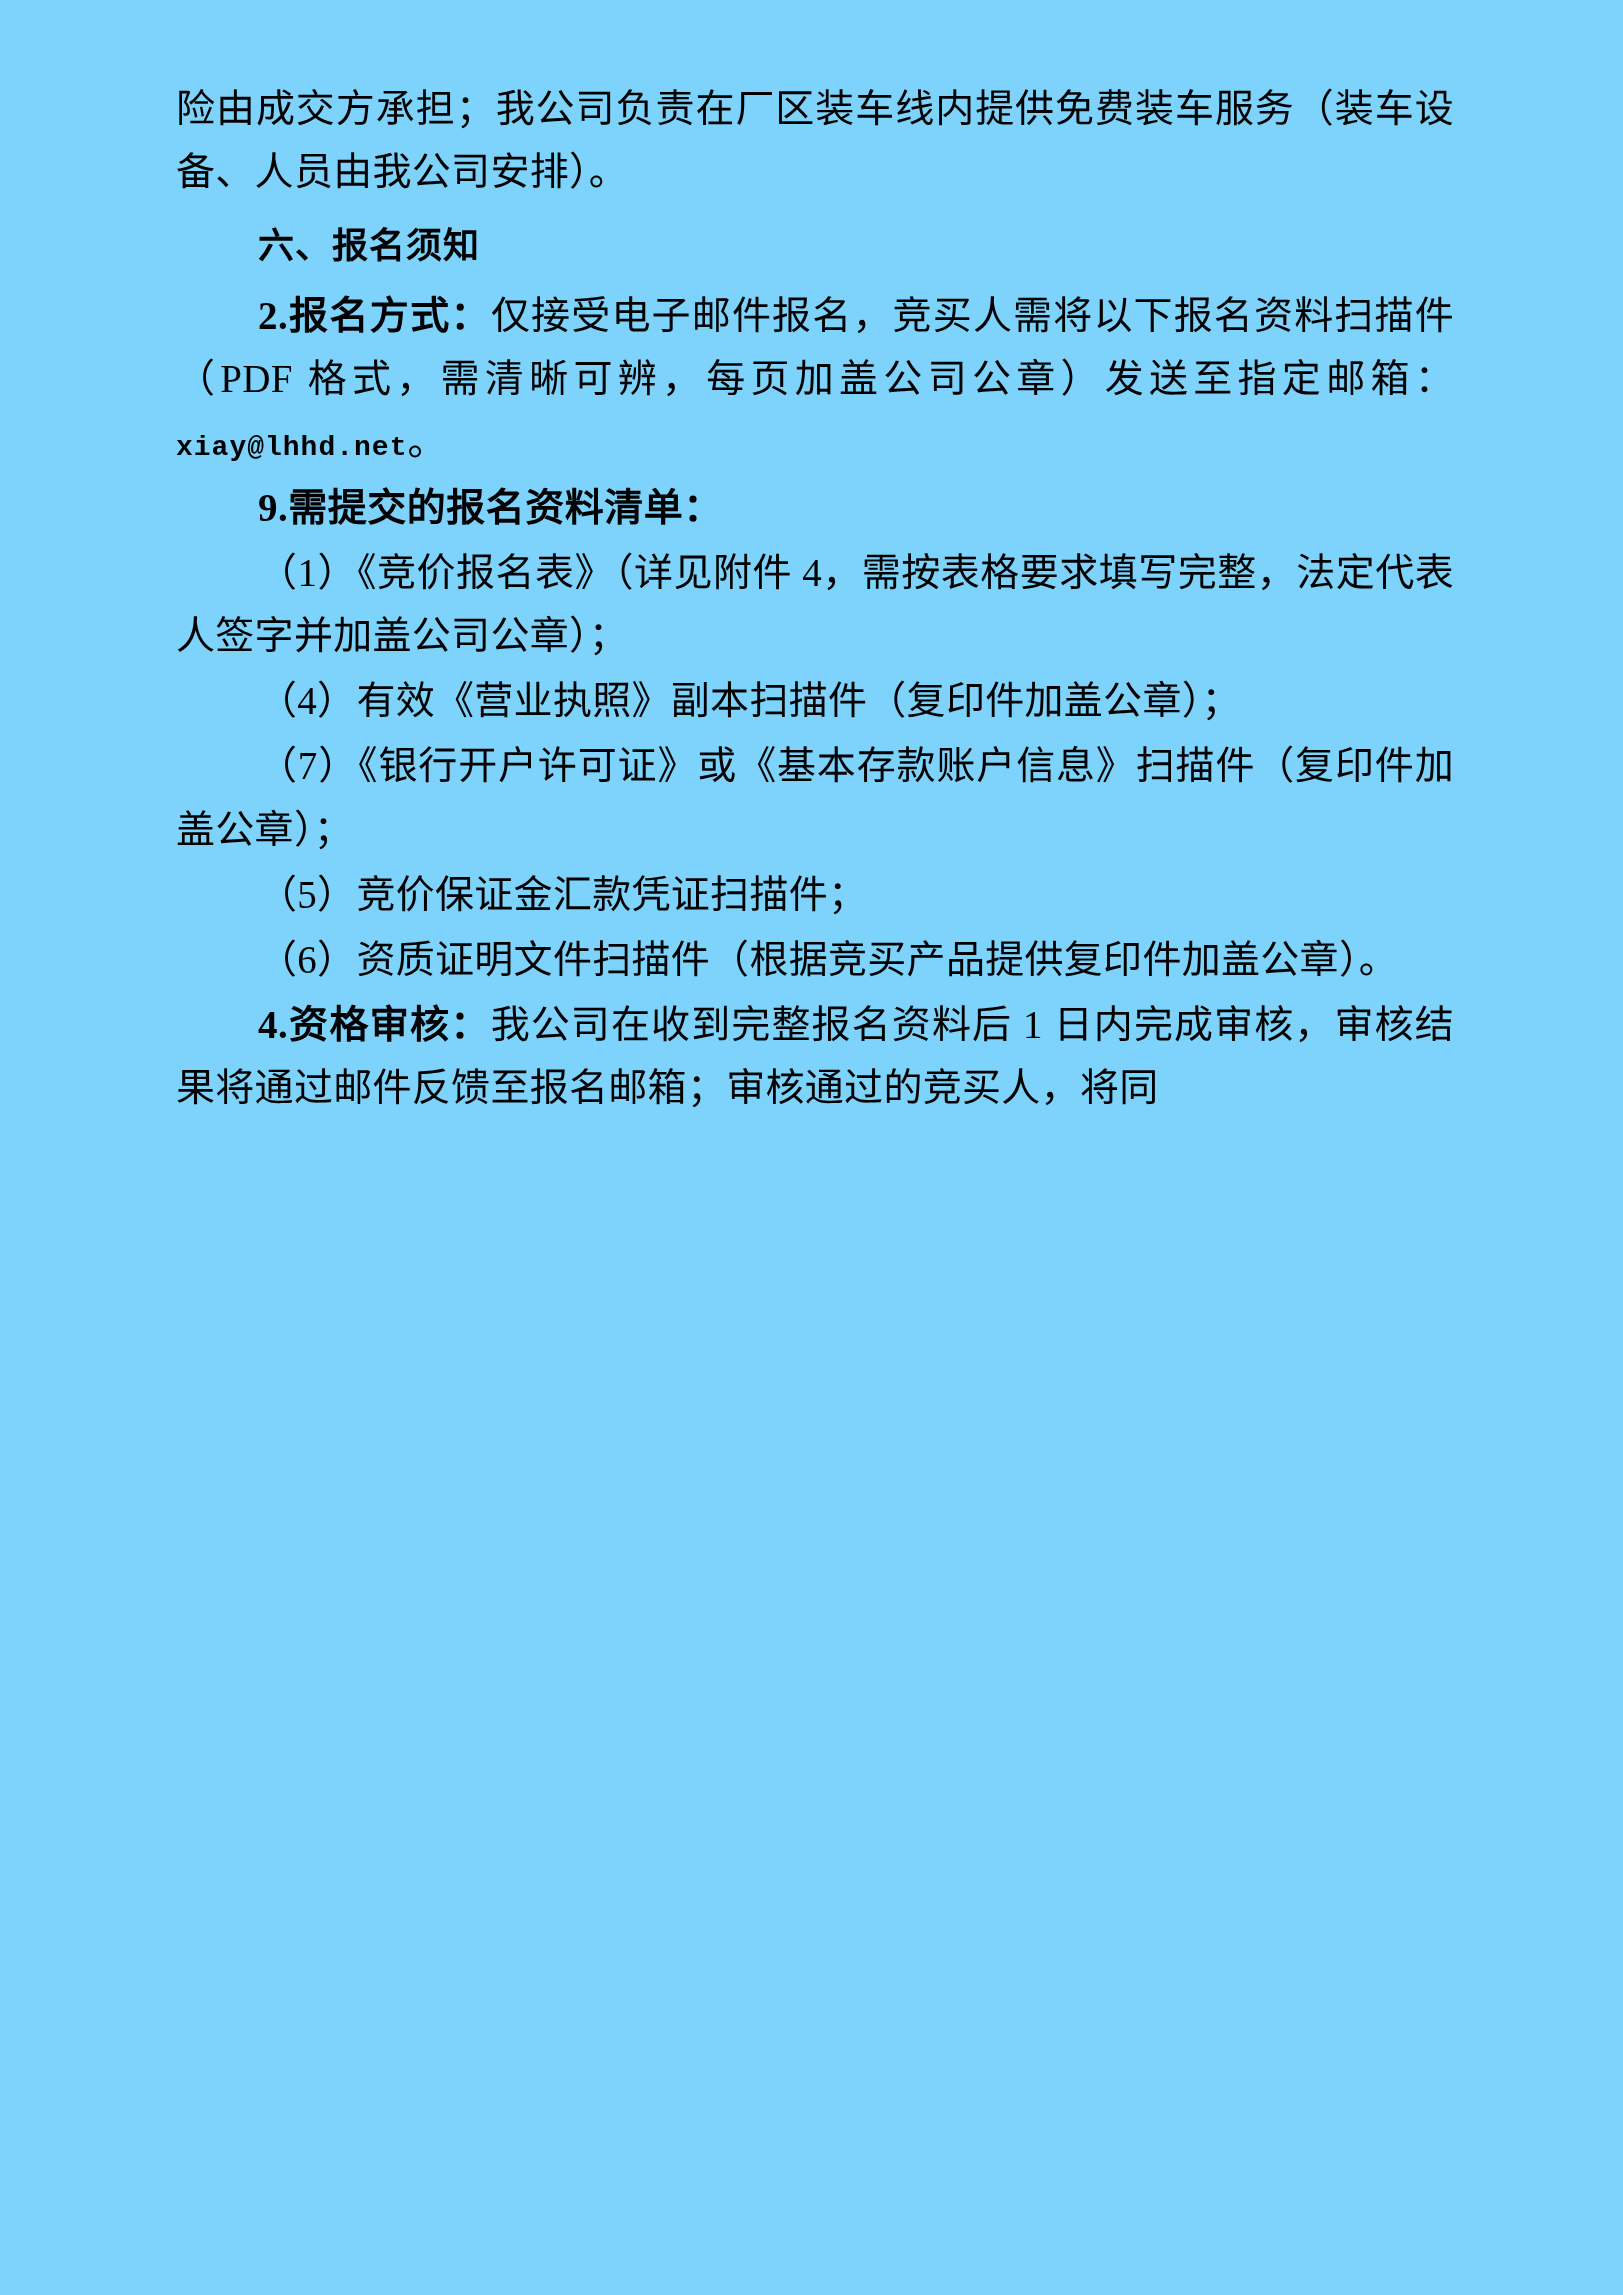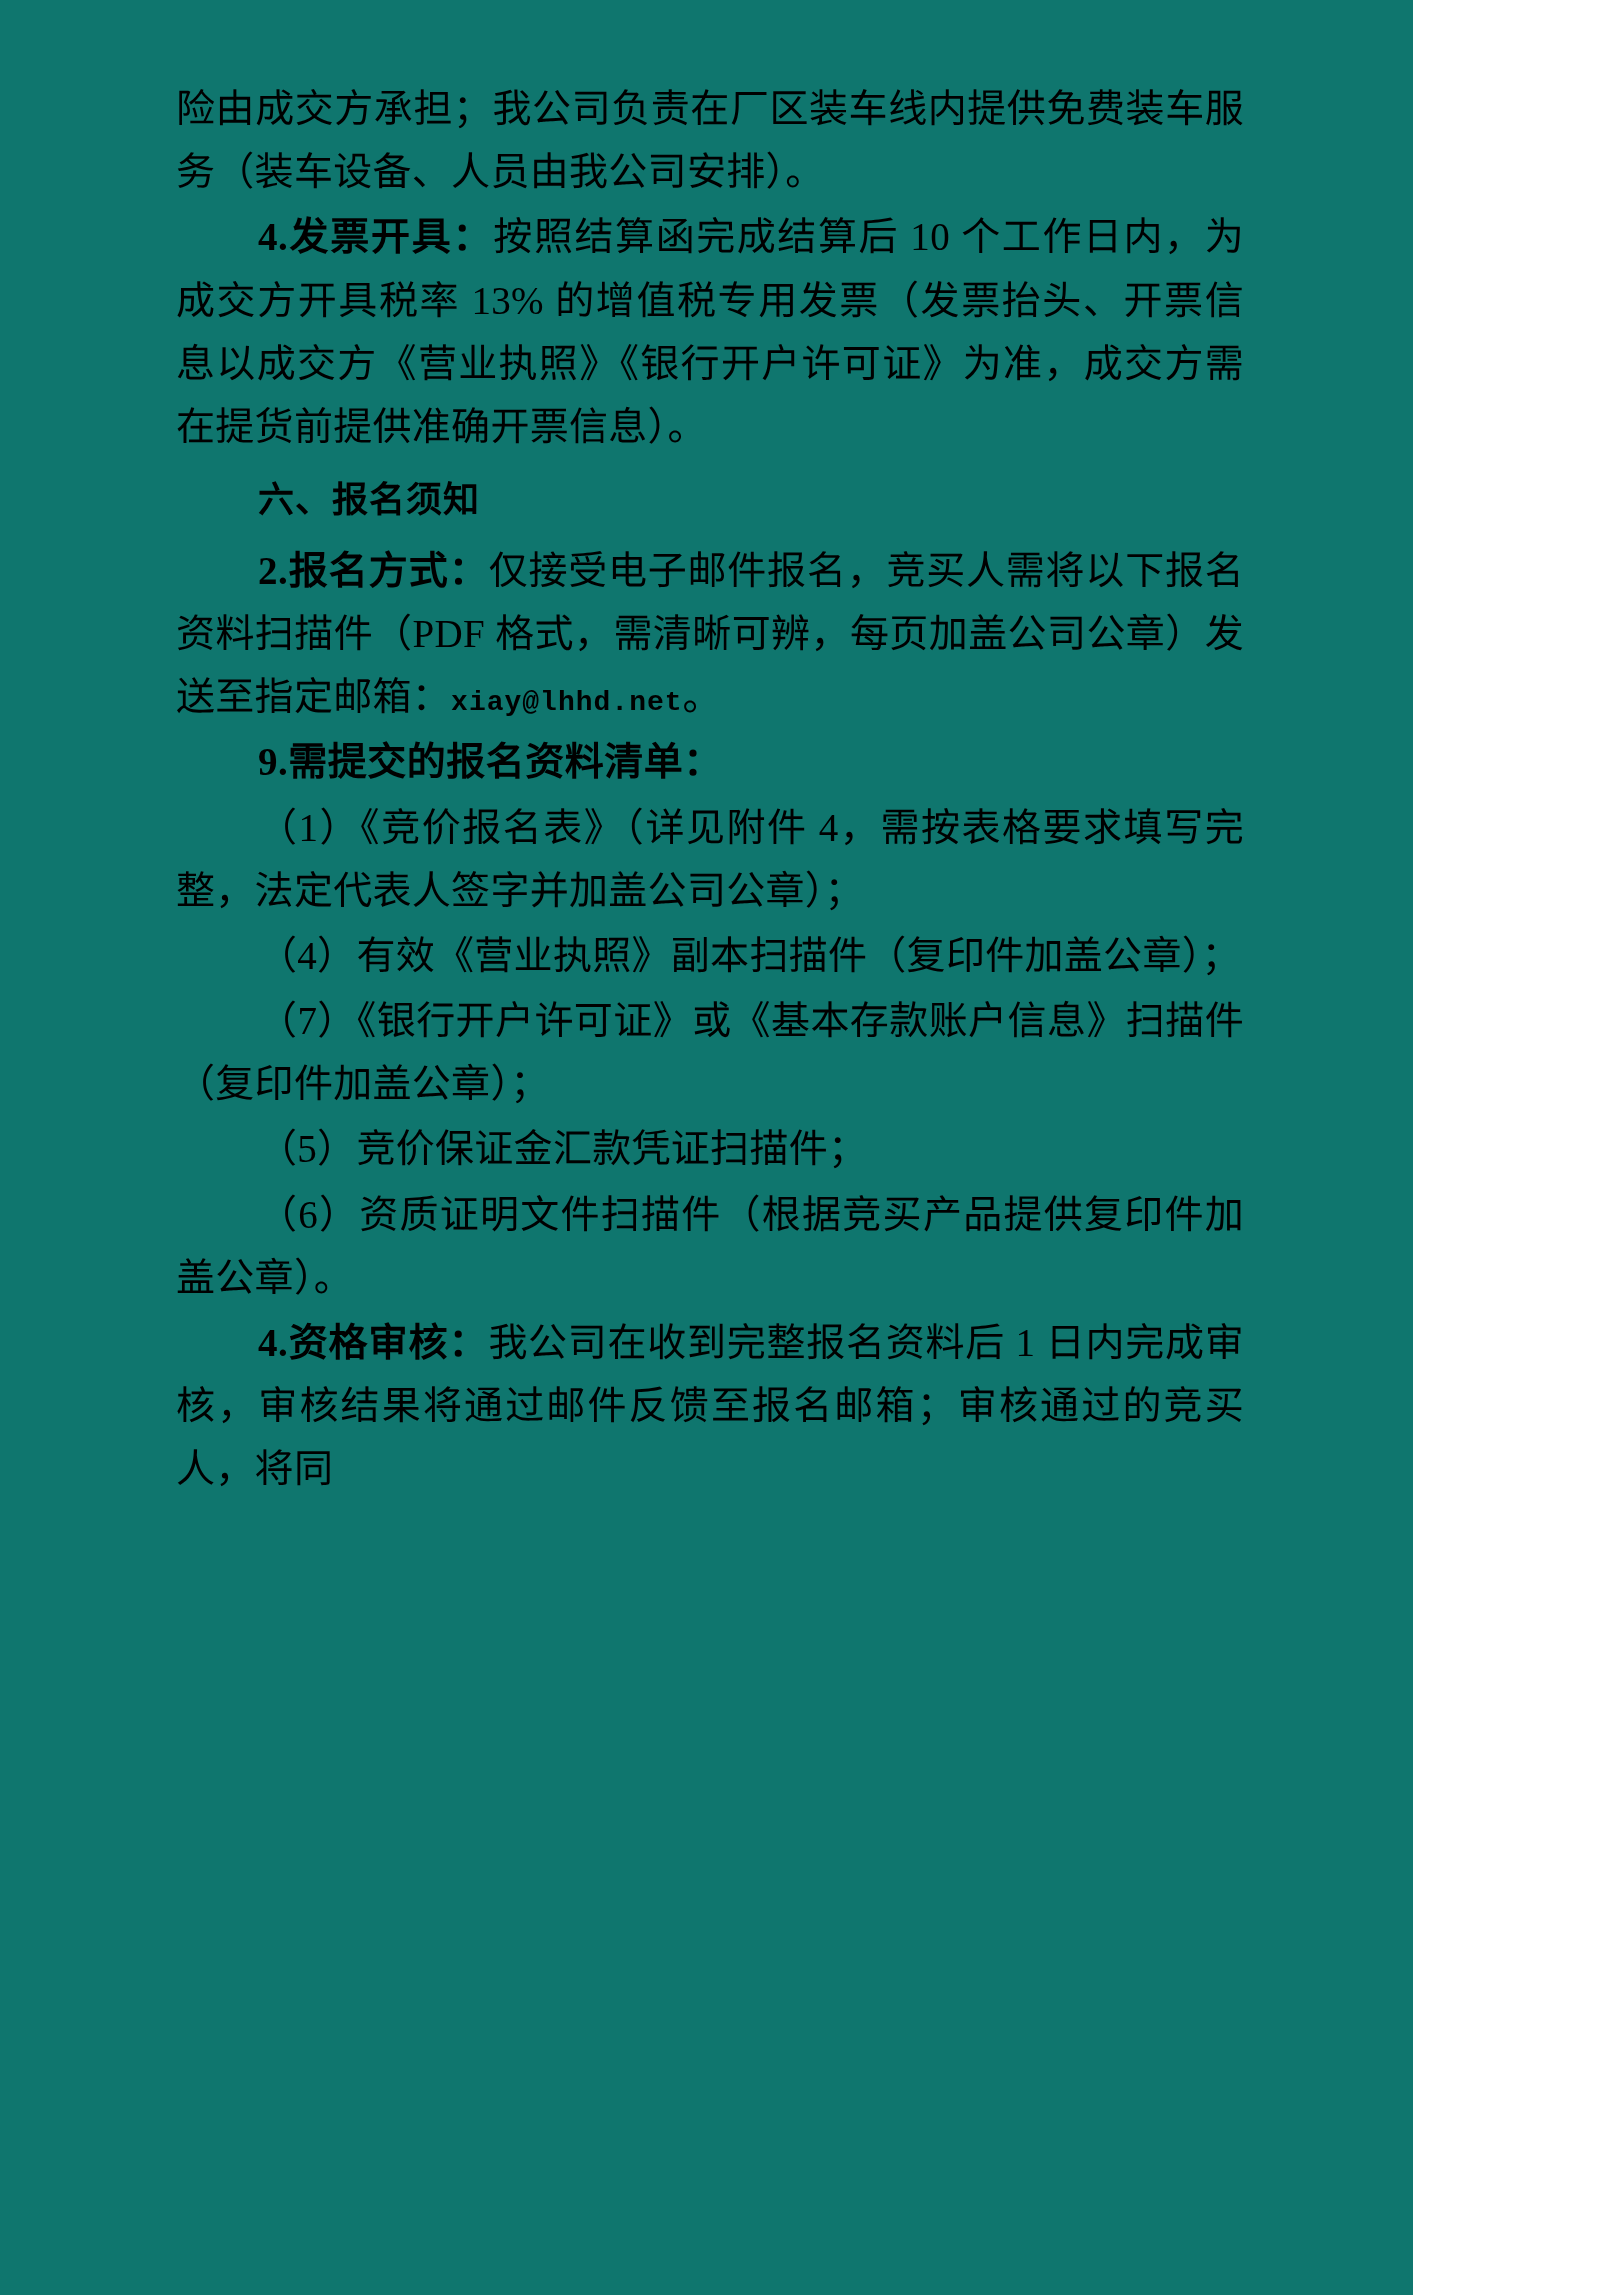--- a/index.html
+++ b/index.html
@@ -9,23 +9,23 @@
   }
   body {
     width: 1623px;
     height: 2295px;
     font-family: "Liberation Serif", "DejaVu Serif", serif;
     color: #000000;
     -webkit-font-smoothing: antialiased;
   }
   .page {
     position: relative;
-    width: 1413px;
+    width: 1623px;
     height: 2295px;
-    background: #0f766e;
+    background: #7dd3fc;
     box-sizing: border-box;
     padding: 77px 169px 61px 176px;
   }
   .doc-body {
     font-size: 39px;
     line-height: 1.62;
     letter-spacing: 0.3px;
     text-align: justify;
     text-justify: inter-ideograph;
   }
@@ -61,21 +61,20 @@
   }
 </style>
 </head>
 <body>
 
 <div class="page">
   <div class="doc-body">
 
     <p class="cont blk">险由成交方承担；我公司负责在厂区装车线内提供免费装车服务（装车设备、人员由我公司安排）。</p>
 
-    <p class="indent blk"><span class="lbl">4.发票开具：</span><span>按照结算函完成结算后 10 个工作日内，为成交方开具税率 13% 的增值税专用发票（发票抬头、开票信息以成交方《营业执照》《银行开户许可证》为准，成交方需在提货前提供准确开票信息）。</span></p>
 
     <p class="heading">六、报名须知</p>
 
 
     <p class="indent blk"><span class="lbl">2.报名方式：</span><span>仅接受电子邮件报名，竞买人需将以下报名资料扫描件（PDF 格式，需清晰可辨，每页加盖公司公章）发送至指定邮箱：</span><span class="email">xiay@lhhd.net</span><span>。</span></p>
 
     <p class="indent blk"><span class="lbl">9.需提交的报名资料清单：</span></p>
 
     <p class="indent blk">（1）《竞价报名表》（详见附件 4，需按表格要求填写完整，法定代表人签字并加盖公司公章）；</p>
     <p class="indent blk">（4）有效《营业执照》副本扫描件（复印件加盖公章）；</p>

